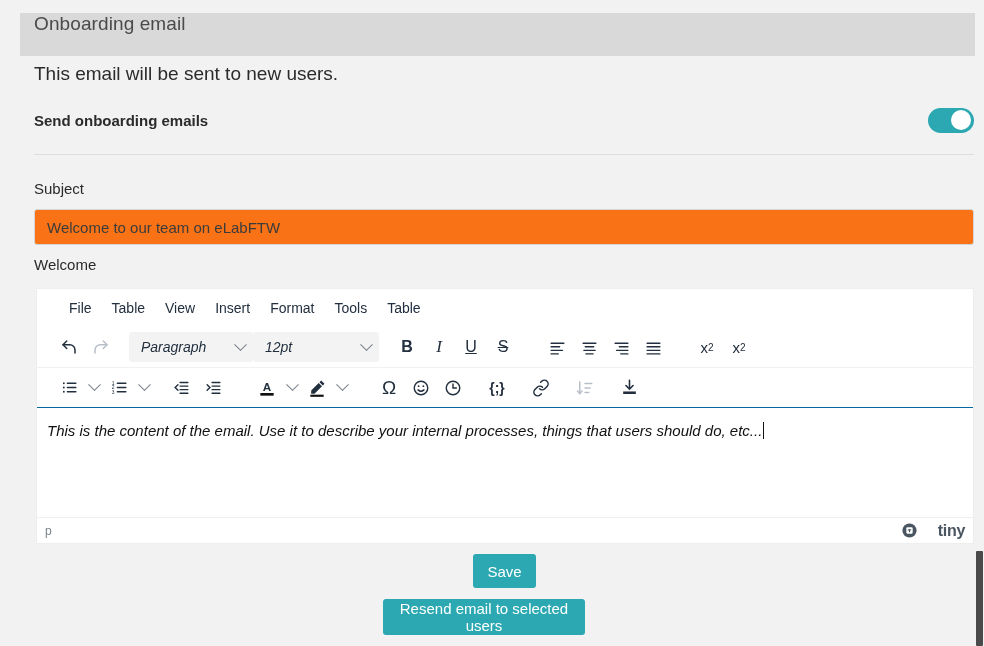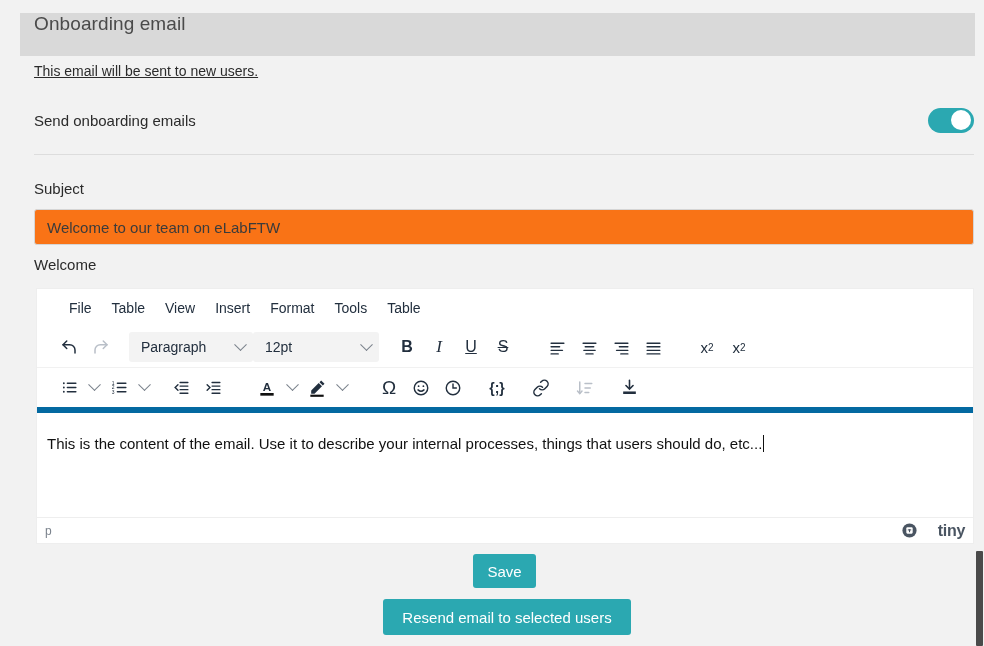--- a/index.html
+++ b/index.html
@@ -29,36 +29,36 @@
     color: #4a4a4a;
     padding-left: 14px;
     font-weight: 400;
     letter-spacing: .1px;
   }
 
   
   .intro-text {
     position: absolute;
     left: 34px; top: 63px;
-    font-size: 14px;
+    font-size: 19px;
     color: #2b2b2b;
-    text-decoration: underline;
   }
 
   
   .toggle-row {
     position: absolute;
     left: 34px; top: 107px;
     width: 940px; height: 26px;
     display: flex; align-items: center;
     justify-content: space-between;
   }
   .toggle-label {
     font-size: 15px;
     color: #2b2b2b;
+    font-weight: bold;
   }
   .switch {
     position: relative;
     width: 46px; height: 25px;
     border-radius: 13px;
     background: #2ba8b1;
     flex: none;
     cursor: pointer;
   }
   .switch .knob {
@@ -144,43 +144,45 @@
     height: 30px;
     background: #f3f3f3;
     border-radius: 3px;
     display: flex; align-items: center;
     padding: 0 8px 0 12px;
     font-size: 14px;
     color: #222f3e;
     cursor: pointer;
     gap: 8px;
     flex: none;
+    font-style: italic;
   }
   .tb-select .sel-txt { flex: 1; white-space: nowrap; }
   .sel-paragraph { width: 124px; }
   .sel-fontsize  { width: 126px; }
   .chev {
     display: inline-block;
     width: 9px; height: 9px;
     border-right: 1.6px solid #7a828c;
     border-bottom: 1.6px solid #7a828c;
     transform: rotate(45deg) translate(-2px,-2px);
   }
   .bold-i   { font-weight: bold; font-size: 16px; }
   .ital-i   { font-style: italic; font-family: "Liberation Serif", serif; font-size: 17px; }
   .und-i    { text-decoration: underline; font-size: 16px; }
   .strk-i   { text-decoration: line-through; font-size: 16px; }
   .sup-i, .sub-i { font-size: 15px; }
   .sup-i sup, .sub-i sub { font-size: 10px; }
 
   .editor-body {
     flex: 1;
-    border-top: 6px solid #0369a1;
-    padding: 20px 10px 0 10px;
+    border-top: 1px solid #0369a1;
+    padding: 12px 10px 0 10px;
     position: relative;
+    font-style: italic;
   }
   .editor-text {
     font-size: 15px;
     color: #111111;
     line-height: 1.45;
     display: inline;
   }
   .caret {
     display: inline-block;
     width: 1px; height: 17px;
@@ -223,21 +225,21 @@
   }
   .btn-save {
     position: absolute;
     left: 473px; top: 554px;
     width: 63px; height: 34px;
     font-size: 15px;
   }
   .btn-resend {
     position: absolute;
     left: 383px; top: 599px;
-    width: 248px; height: 36px;
+    width: 202px; height: 36px;
     font-size: 15px;
   }
 
   
   .scrollbar-track {
     position: absolute;
     right: 0; top: 0;
     width: 9px; height: 646px;
     background: #f2f2f2;
   }

